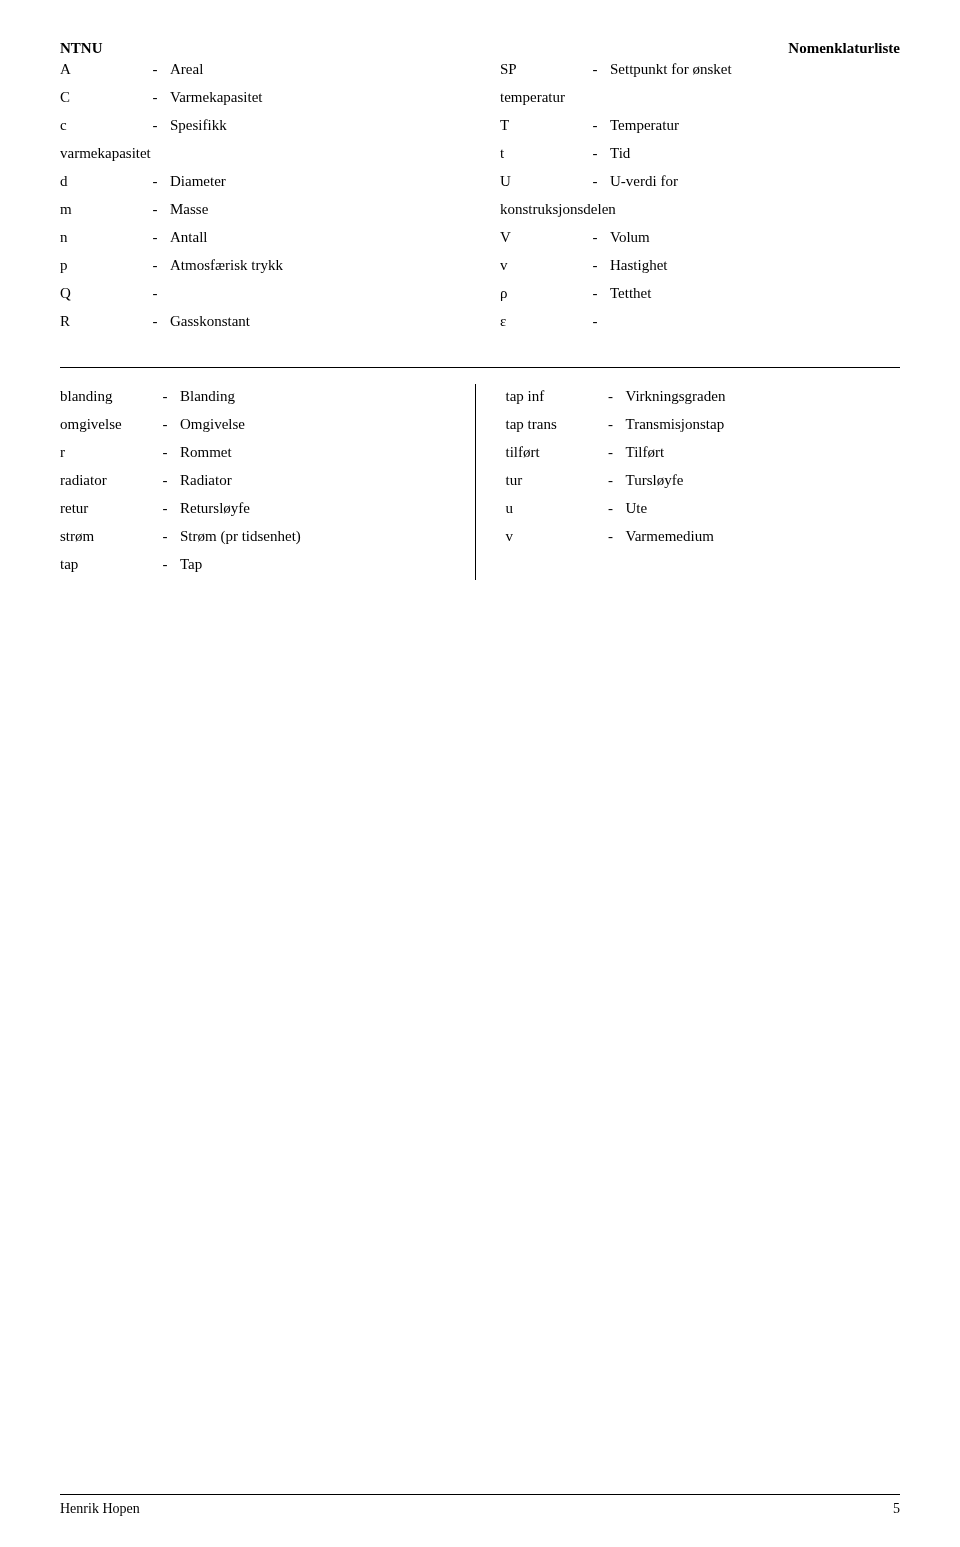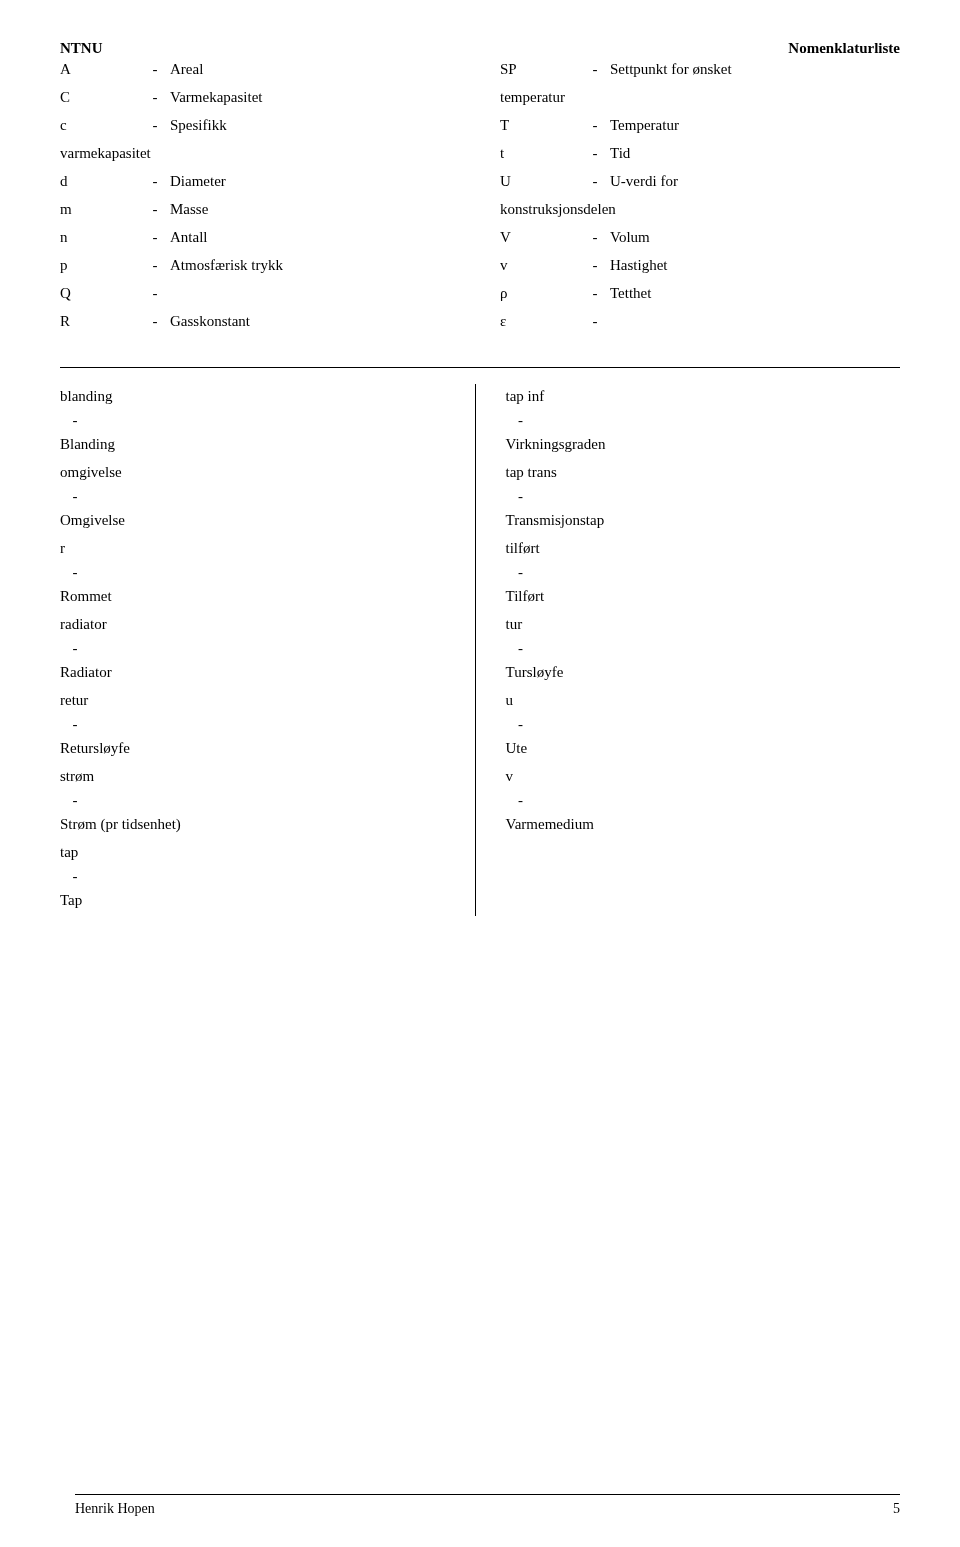--- a/index.html
+++ b/index.html
@@ -78,42 +78,41 @@
       width: 100%;
     }
     .section-title {
       font-size: 16px;
       font-weight: bold;
       text-decoration: underline;
       margin-bottom: 18px;
     }
     .sub-row {
       display: flex;
-      align-items: flex-start;
+      align-items: flex-end;
       margin-bottom: 4px;
       line-height: 1.6;
-      flex-direction: column;
     }
     .sub-key {
       min-width: 90px;
       font-size: 15px;
     }
     .sub-dash {
       min-width: 30px;
       text-align: center;
       font-size: 15px;
     }
     .sub-value {
       font-size: 15px;
       flex: 1;
     }
     .footer {
       position: absolute;
       bottom: 30px;
-      left: 75px;
+      left: 60px;
       right: 60px;
       display: flex;
       justify-content: space-between;
       align-items: center;
       border-top: 1px solid #000;
       padding-top: 6px;
     }
     .footer-left {
       font-size: 14px;
     }

